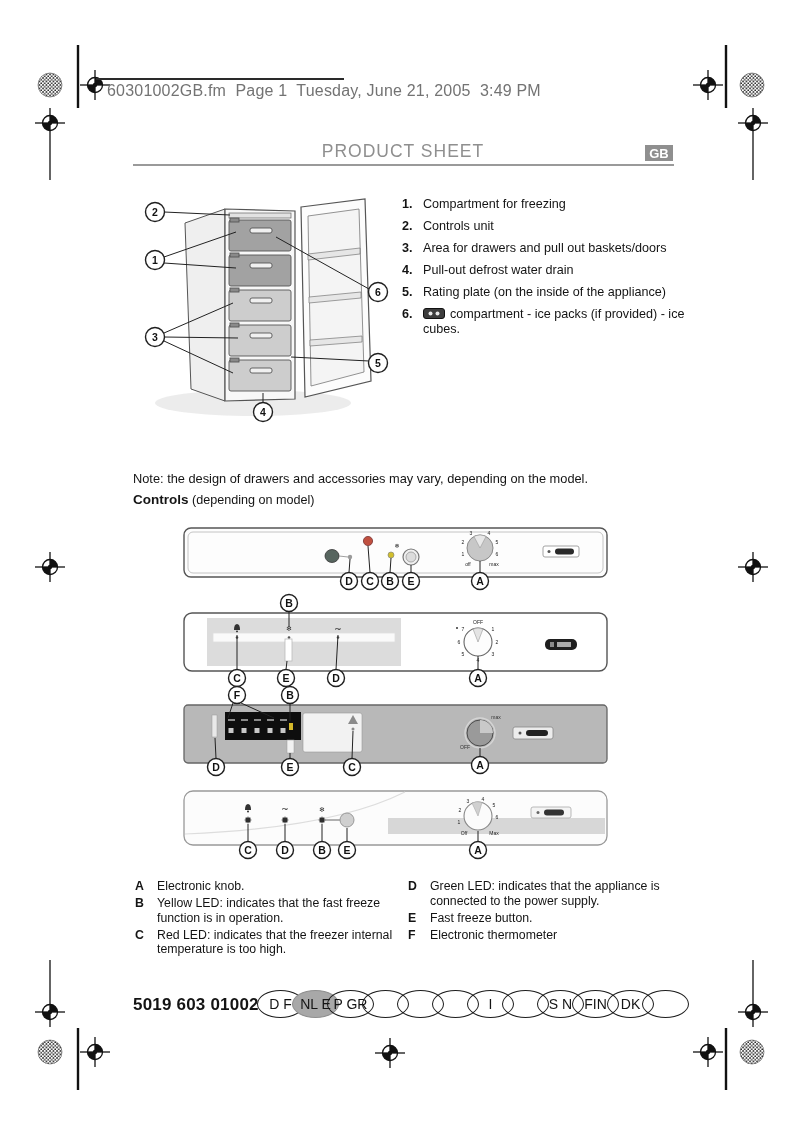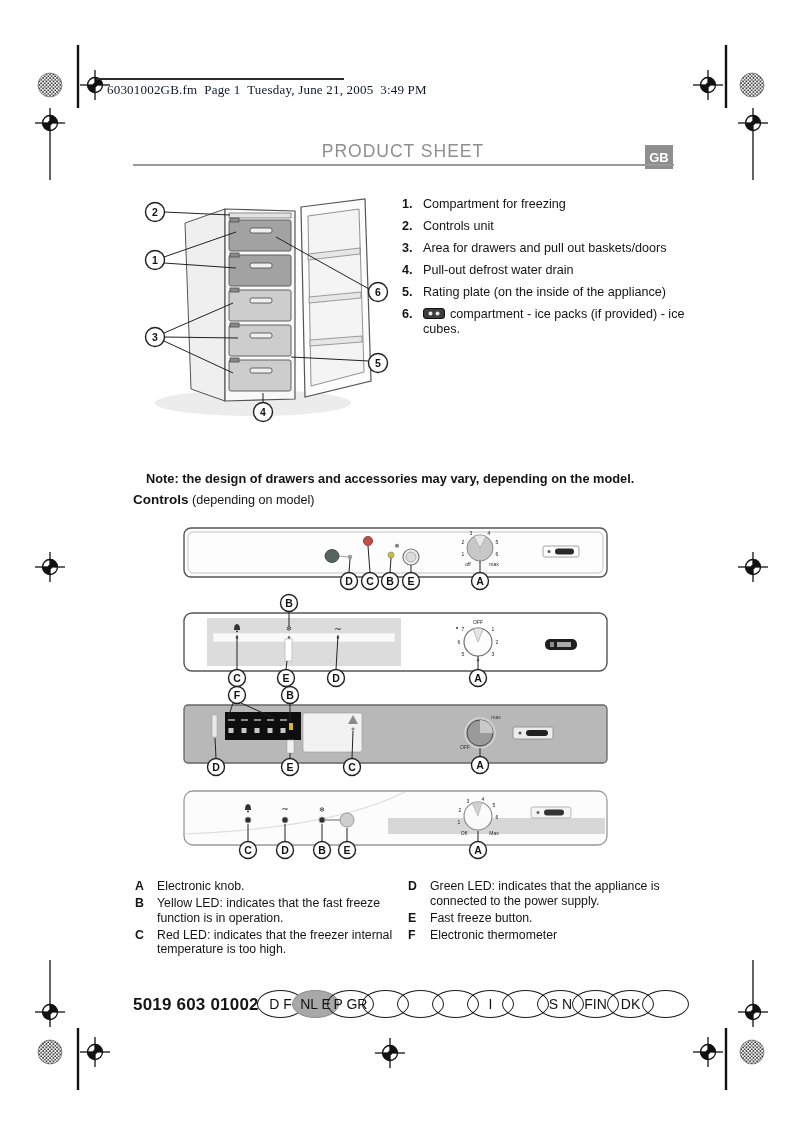--- a/index.html
+++ b/index.html
@@ -1,38 +1,38 @@
 <!DOCTYPE html>
 <html><head>
 <meta charset="utf-8">
 <style>
   html,body{margin:0;padding:0;background:#fff}
   .page{position:relative;width:802px;height:1134px;background:#fff;
         font-family:"Liberation Sans",sans-serif;color:#141414;overflow:hidden}
   .abs{position:absolute}
 
-  .doc-meta{left:107px;top:82px;font-family:Liberation Serif, serif;font-size:13px;color:#0f172a;letter-spacing:.2px;white-space:pre}
+  .doc-meta{left:107px;top:82px;font-family:Liberation Sans, sans-serif;font-size:16px;color:#737373;letter-spacing:.2px;white-space:pre}
   .meta-rule{left:96px;top:78px;width:248px;height:1.5px;background:#2a2a2a}
 
   .title{left:133px;top:141px;width:540px;text-align:center;font-size:17.5px;font-weight:normal;letter-spacing:1px;color:#8f8f8f}
   .title-rule{left:133px;top:164px;width:541px;height:2px;background:#9a9a9a}
-  .lang-badge{left:645px;top:145px;width:28px;height:24px;background:#8f8f8f;color:#fff;font-weight:bold;font-size:13px;display:flex;align-items:center;justify-content:center}
+  .lang-badge{left:645px;top:145px;width:28px;height:16px;background:#8f8f8f;color:#fff;font-weight:bold;font-size:13px;display:flex;align-items:center;justify-content:center}
 
   .parts{left:402px;top:197px;width:296px}
   .pl-item{display:flex;margin-bottom:7.5px;font-size:12.6px;line-height:1.16}
   .pl-num{width:21px;font-weight:bold;flex:none}
   .pl-body{flex:1}
   .icepack{display:inline-block;vertical-align:-1px;margin-right:5px}
 
   .legend{left:417px;top:350px}
   .lg-row{display:flex;align-items:center;margin-bottom:11px}
   .lg-swatch{width:28px;height:23px;margin-right:18px}
   .lg-label{font-size:12.6px}
 
-  .note{left:146px;top:471px;font-size:12.8px;font-weight:bold}
+  .note{left:133px;top:471px;font-size:12.8px;font-weight:normal}
   .controls-h{left:133px;top:492px;font-size:13.5px;font-weight:bold}
   .controls-h .rest{font-weight:normal;font-size:12.6px}
 
   .desc-left{left:135px;top:879px;width:268px}
   .desc-right{left:408px;top:879px;width:280px}
   .d-row{display:flex;margin-bottom:2.5px;font-size:12.3px;line-height:1.18}
   .d-key{width:22px;font-weight:bold;flex:none}
 
   .footer-code{left:133px;top:995px;font-size:17px;font-weight:bold;letter-spacing:.2px}
   .langs{left:257px;top:990px;display:flex}

